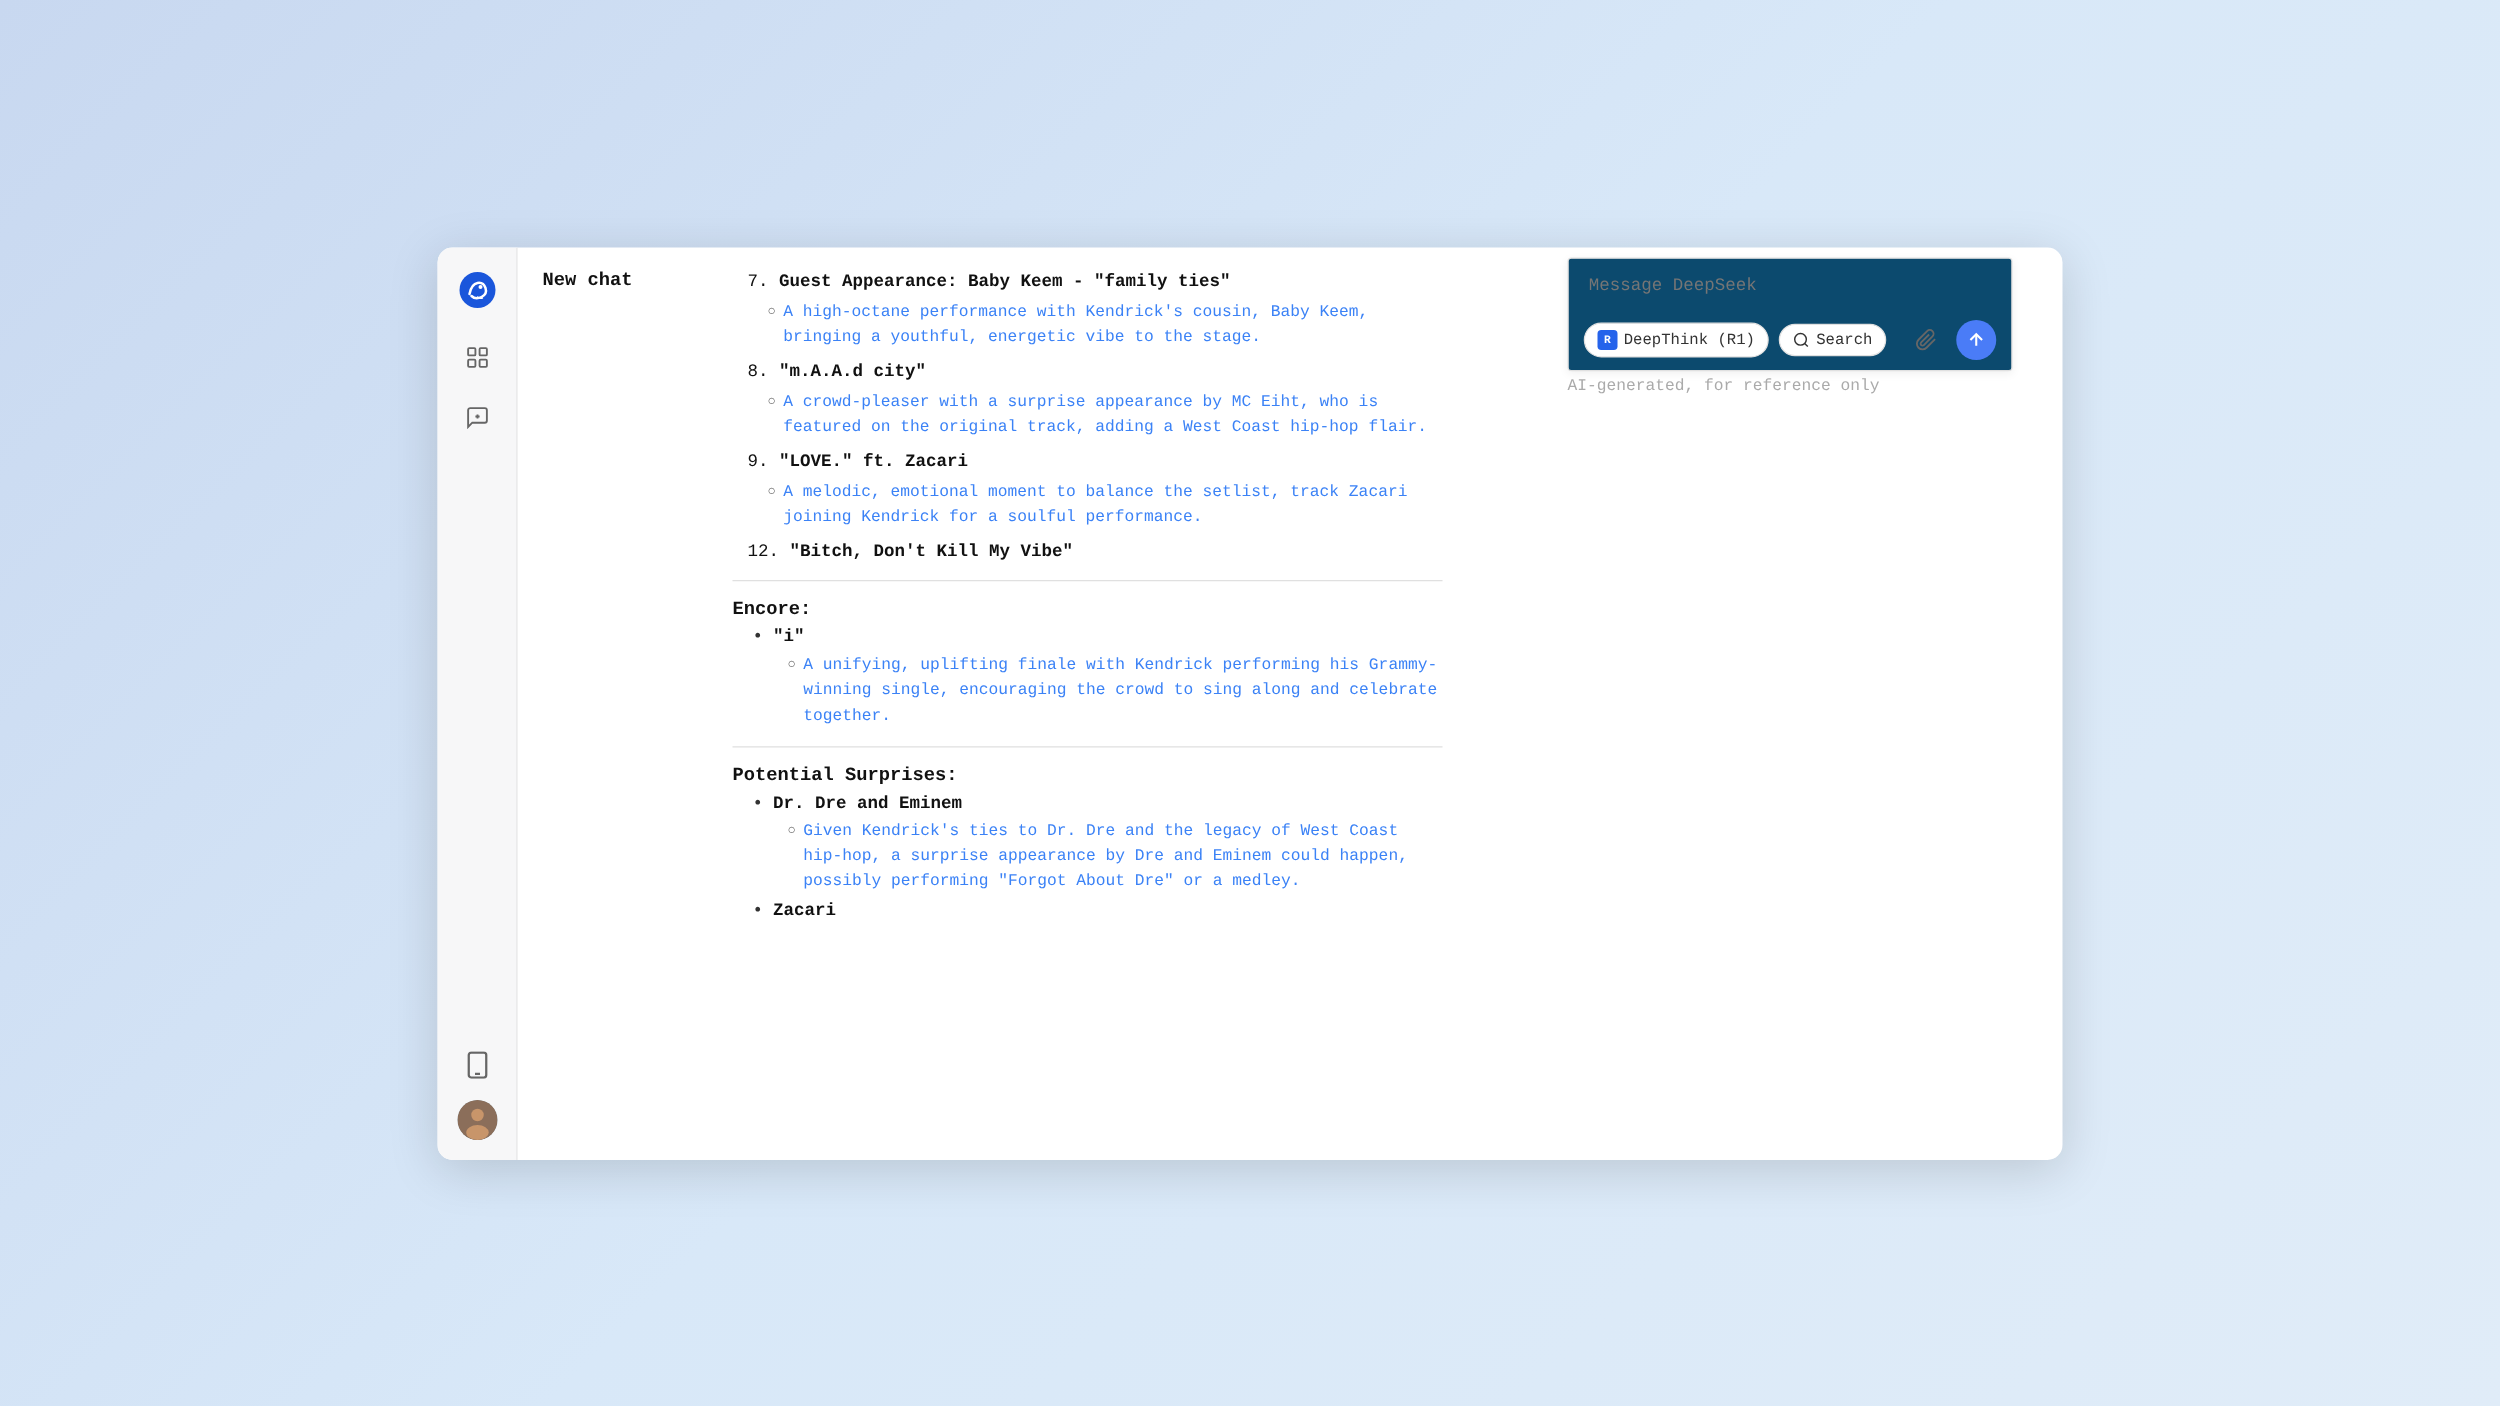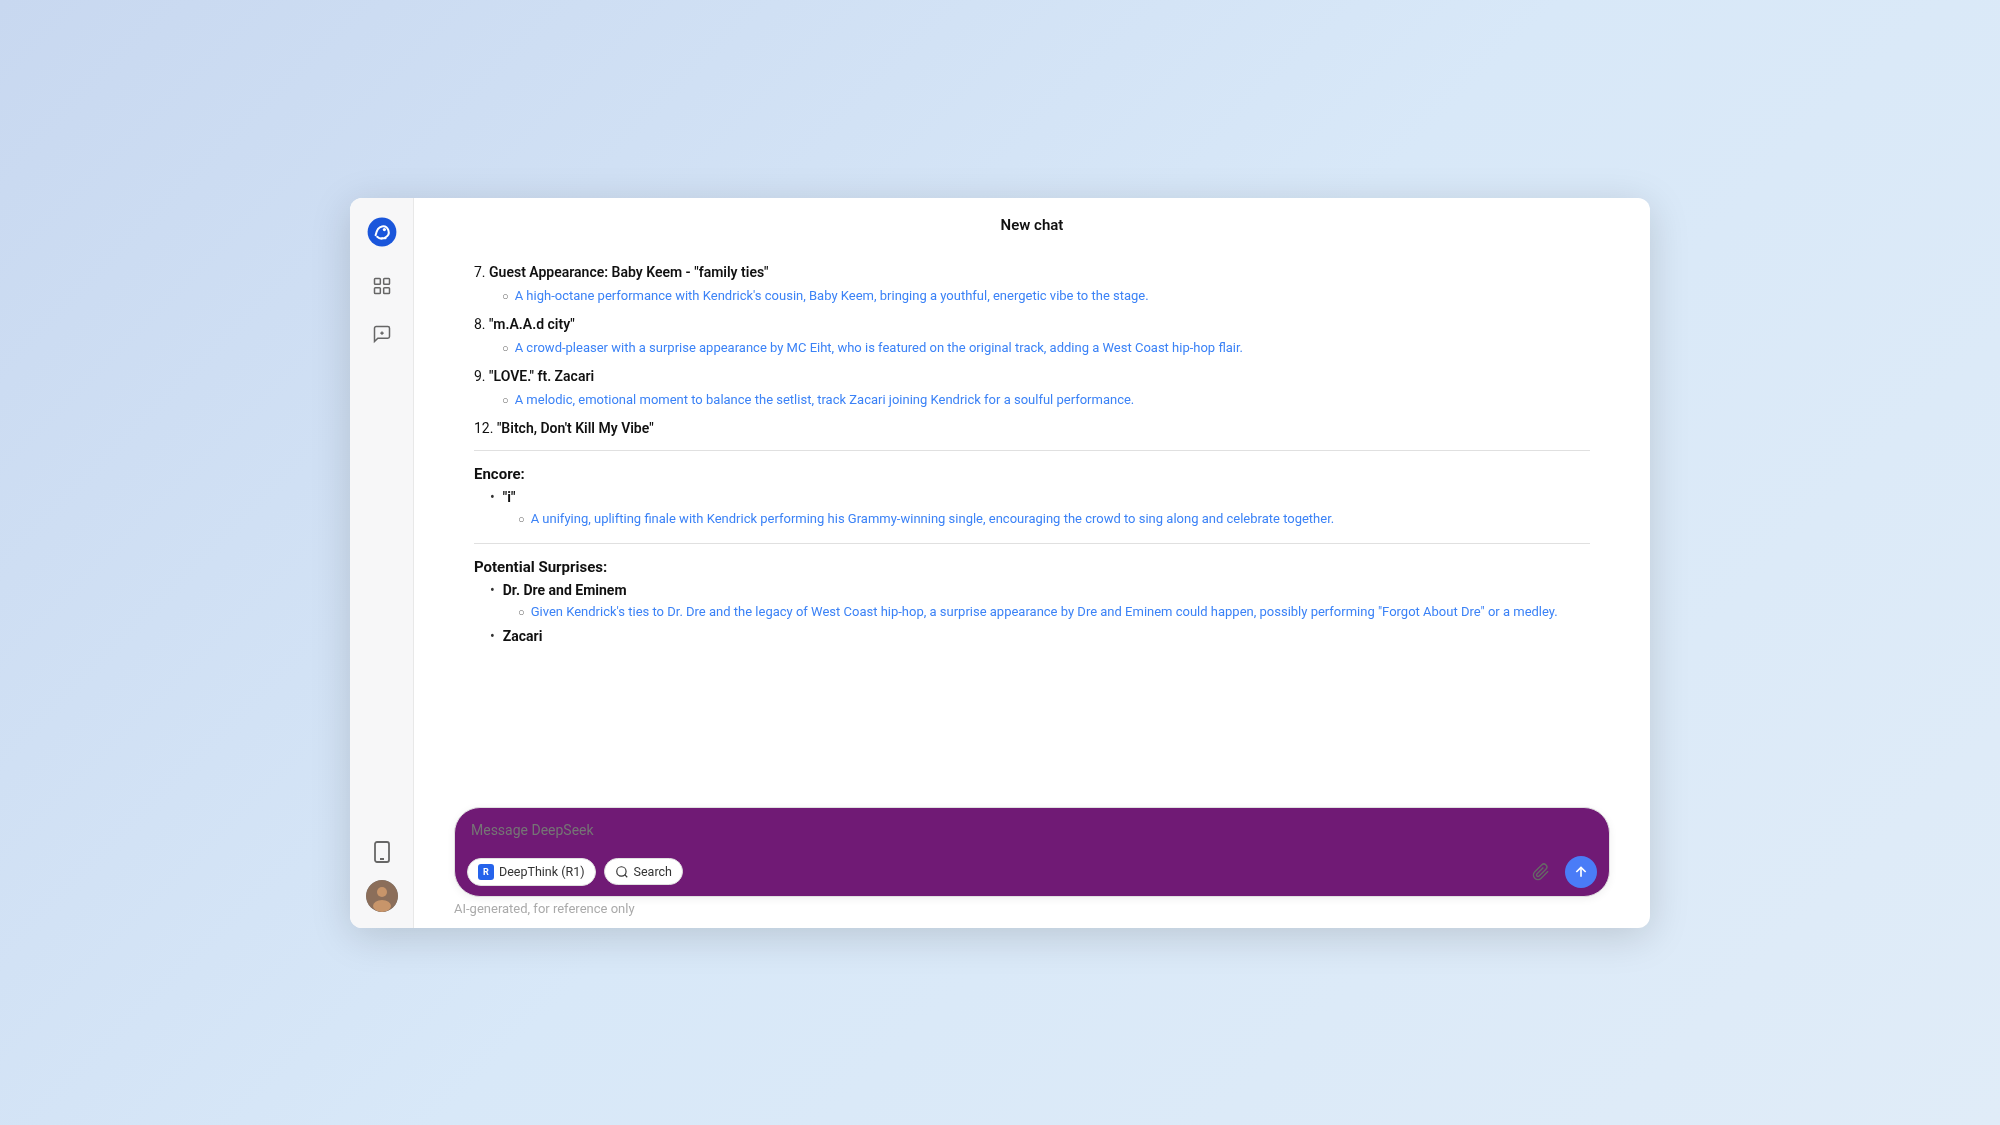--- a/index.html
+++ b/index.html
@@ -82,22 +82,23 @@
 
     .sidebar-avatar svg {
       width: 32px;
       height: 32px;
     }
 
     
     .main-content {
       flex: 1;
       display: flex;
-      flex-direction: column;
+      flex-direction: row;
       overflow: hidden;
+      font-family: Liberation Mono, monospace;
     }
 
     .chat-header {
       text-align: center;
       padding: 18px 20px 10px;
       font-size: 15px;
       font-weight: 600;
       color: #111;
       border-bottom: none;
       flex-shrink: 0;
@@ -107,21 +108,21 @@
       flex: 1;
       overflow-y: auto;
       padding: 10px 60px 16px;
     }
 
     .chat-body::-webkit-scrollbar { width: 6px; }
     .chat-body::-webkit-scrollbar-thumb { background: #ddd; border-radius: 3px; }
 
     
     .numbered-item {
-      margin: 10px 0 6px;
+      margin: 10px 12px 6px;
       font-size: 14px;
       color: #111;
     }
 
     .numbered-item .num {
       font-weight: normal;
     }
 
     .numbered-item .title {
       font-weight: 600;
@@ -179,22 +180,22 @@
     }
 
     
     .input-area {
       flex-shrink: 0;
       padding: 8px 40px 4px;
     }
 
     .input-box {
       border: 1px solid #e0e0e0;
-      border-radius: 26px;
-      background: #701a75;
+      border-radius: 3px;
+      background: #0c4a6e;
       box-shadow: 0 2px 8px rgba(0,0,0,0.06);
       overflow: hidden;
     }
 
     .input-field {
       width: 100%;
       padding: 14px 16px 8px;
       font-size: 14px;
       color: #999;
       border: none;

